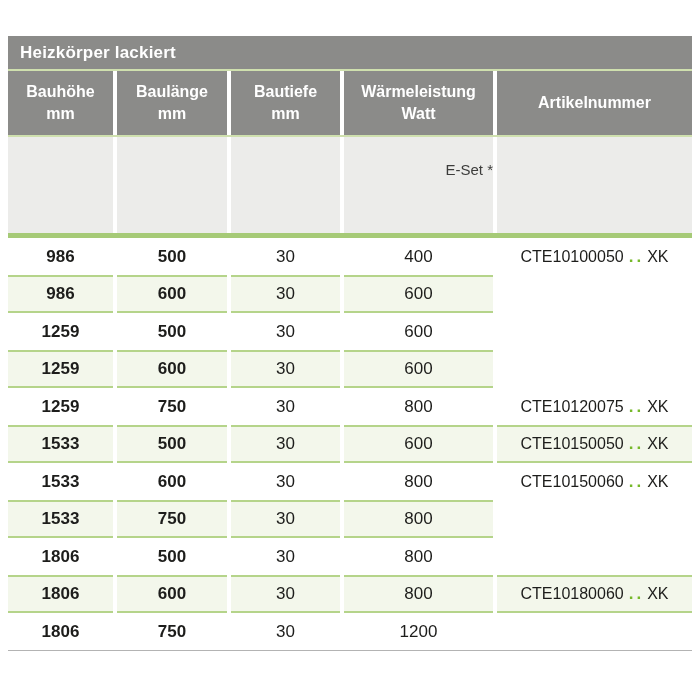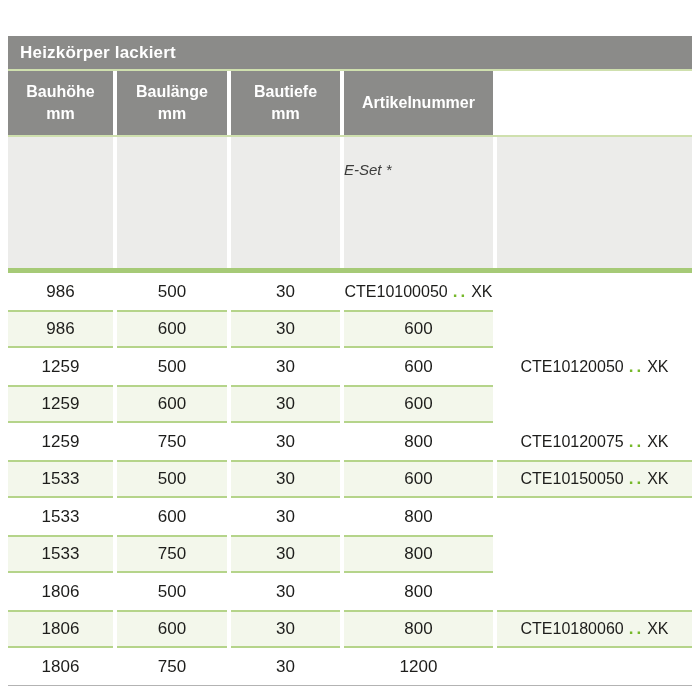--- a/index.html
+++ b/index.html
@@ -51,27 +51,26 @@
     height: 64px;
     display: flex;
     flex-direction: column;
     align-items: center;
     justify-content: center;
     line-height: 1.35;
     text-align: center;
   }
   .scell {
     background: var(--subheader-bg);
-    height: 131px;
+    height: 96px;
     box-sizing: border-box;
-    text-align: left;
+    text-align: right;
     padding-top: 24px;
     font-size: 15px;
     color: #3c3c3b;
-    font-style: italic;
   }
   .greenbar {
     height: 5px;
     background: var(--thick-bar-green);
   }
   .row .cell {
     height: 37px;
     line-height: 37px;
     text-align: center;
     font-size: 17px;
@@ -81,21 +80,21 @@
     white-space: nowrap;
   }
   .row.alt .cell {
     background: var(--row-alt-bg);
     border-top: 2px solid var(--row-line-green);
     border-bottom: 2px solid var(--row-line-green);
     height: 38px;
     line-height: 34px;
   }
   .row .c1, .row .c2 {
-    font-weight: normal;
+    font-weight: bold;
   }
   .row .c5 {
     font-size: 16px;
   }
   .dots {
     color: var(--accent-green);
     font-weight: bold;
     font-size: 17px;
     letter-spacing: 3px;
     margin-left: 5px;
@@ -125,20 +124,24 @@
       </div>
       <div class="hcell">
         <span>Baulänge</span>
         <span>mm</span>
       </div>
       <div class="hcell">
         <span>Bautiefe</span>
         <span>mm</span>
       </div>
       <div class="hcell">
+        <span>Wärmeleistung</span>
+        <span>Watt</span>
+      </div>
+      <div class="hcell">
         <span>Artikelnummer</span>
       </div>
     </div>
 
     <div class="hairline"></div>
 
     <div class="grid">
       <div class="scell"></div>
       <div class="scell"></div>
       <div class="scell"></div>
@@ -148,36 +151,36 @@
       <div class="scell"></div>
     </div>
 
     <div class="greenbar"></div>
 
     <div id="rows-container">
   <div class="row grid">
     <div class="cell c1">986</div>
     <div class="cell c2">500</div>
     <div class="cell c3">30</div>
+    <div class="cell c4">400</div>
     <div class="cell c5"><span>CTE10100050</span><span class="dots">..</span><span>XK</span></div>
   </div>
 
   <div class="row grid alt">
     <div class="cell c1">986</div>
     <div class="cell c2">600</div>
     <div class="cell c3">30</div>
     <div class="cell c4">600</div>
   </div>
 
   <div class="row grid">
     <div class="cell c1">1259</div>
     <div class="cell c2">500</div>
     <div class="cell c3">30</div>
     <div class="cell c4">600</div>
-    <div class="cell c5"><span>CTE10120050</span><span class="dots">..</span><span>XK</span></div>
   </div>
 
   <div class="row grid alt">
     <div class="cell c1">1259</div>
     <div class="cell c2">600</div>
     <div class="cell c3">30</div>
     <div class="cell c4">600</div>
   </div>
 
   <div class="row grid">
@@ -194,20 +197,21 @@
     <div class="cell c3">30</div>
     <div class="cell c4">600</div>
     <div class="cell c5"><span>CTE10150050</span><span class="dots">..</span><span>XK</span></div>
   </div>
 
   <div class="row grid">
     <div class="cell c1">1533</div>
     <div class="cell c2">600</div>
     <div class="cell c3">30</div>
     <div class="cell c4">800</div>
+    <div class="cell c5"><span>CTE10150060</span><span class="dots">..</span><span>XK</span></div>
   </div>
 
   <div class="row grid alt">
     <div class="cell c1">1533</div>
     <div class="cell c2">750</div>
     <div class="cell c3">30</div>
     <div class="cell c4">800</div>
   </div>
 
   <div class="row grid">

